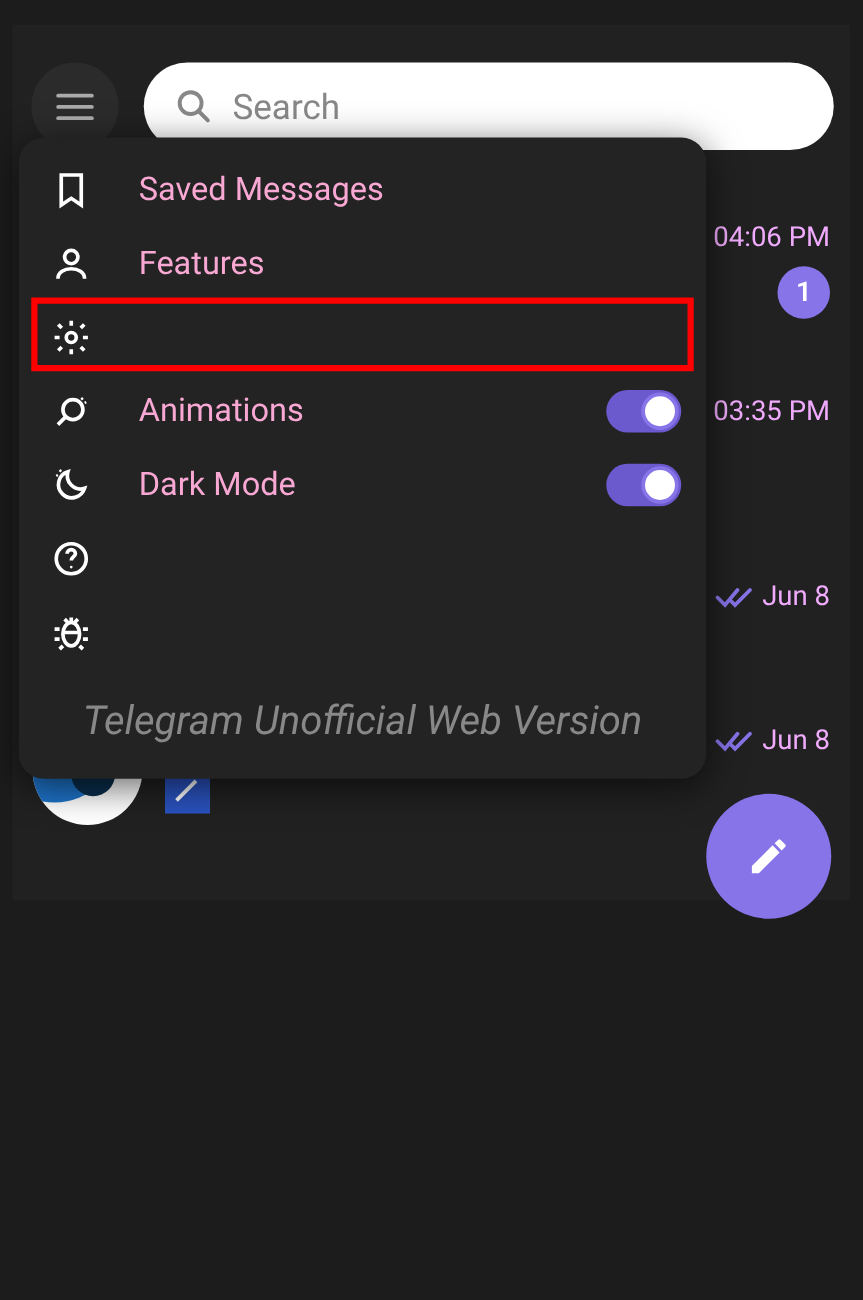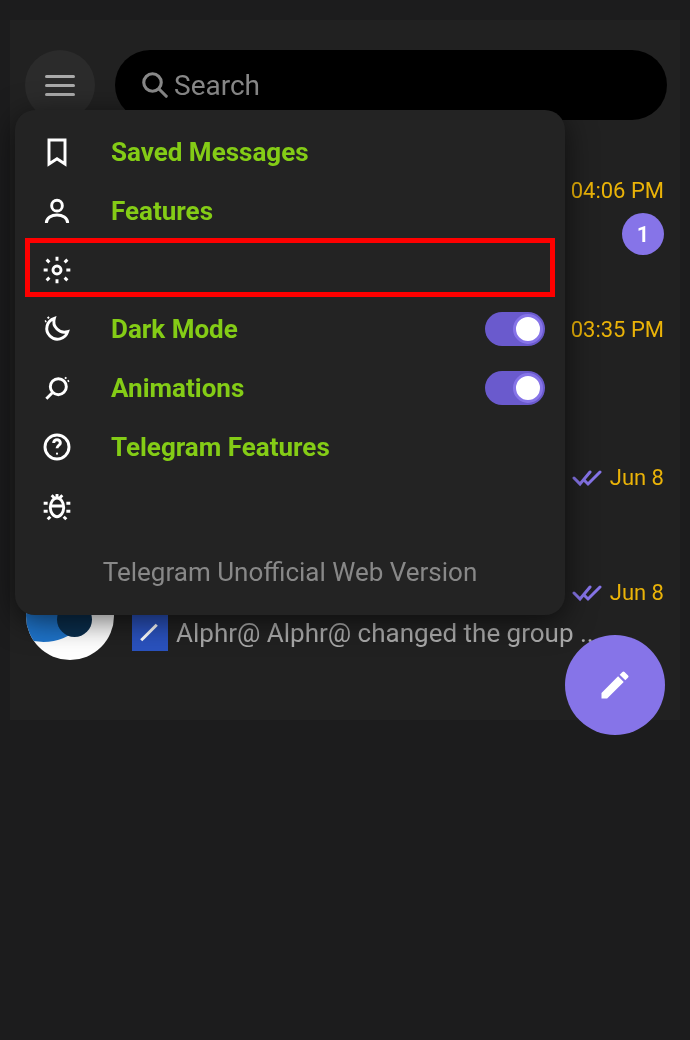--- a/index.html
+++ b/index.html
@@ -6,55 +6,55 @@
   html, body { width: 690px; height: 1040px; background: #1c1c1d; font-family: -apple-system, BlinkMacSystemFont, "Segoe UI", Roboto, sans-serif; overflow: hidden; color: #fff; }
   
   .app { width: 690px; height: 1040px; position: relative; background: #1c1c1d; }
   .inner { position: absolute; left: 10px; top: 20px; width: 670px; height: 700px; background: #212121; }
   
   .header { position: absolute; left: 0; top: 0; width: 670px; height: 130px; display: flex; align-items: center; padding-left: 15px; gap: 20px; }
   .hamburger-btn { width: 70px; height: 70px; border-radius: 50%; background: #2b2b2b; display: flex; align-items: center; justify-content: center; cursor: pointer; }
   .hamburger-lines { display: flex; flex-direction: column; gap: 6px; }
   .hamburger-lines span { display: block; width: 30px; height: 3px; background: #aaa; border-radius: 2px; }
   
-  .search-pill { flex: 1; height: 70px; margin-right: 13px; border-radius: 35px; background: #000000; display: flex; align-items: center; padding-left: 25px; gap: 4px; }
+  .search-pill { flex: 1; height: 70px; margin-right: 13px; border-radius: 35px; background: #ffffff; display: flex; align-items: center; padding-left: 25px; gap: 16px; }
   .search-pill .sicon { color: #888; }
   .search-pill .placeholder { color: #888; font-size: 28px; }
   
   .chat-list { position: absolute; left: 0; top: 130px; width: 670px; }
   .chat-item { position: relative; height: 133px; width: 100%; display: flex; align-items: center; padding: 0 16px; }
   .chat-avatar { width: 88px; height: 88px; border-radius: 50%; background: #444; flex-shrink: 0; }
   .chat-body { flex: 1; padding-left: 18px; min-width: 0; display: flex; flex-direction: column; gap: 10px; }
   .chat-top { display: flex; justify-content: space-between; align-items: center; }
   .chat-title { font-size: 26px; font-weight: 600; color: #fff; white-space: nowrap; overflow: hidden; text-overflow: ellipsis; }
-  .chat-time { font-size: 22px; color: #eab308; white-space: nowrap; display: flex; align-items: center; gap: 8px; }
+  .chat-time { font-size: 22px; color: #f0abfc; white-space: nowrap; display: flex; align-items: center; gap: 8px; }
   .chat-bottom { display: flex; justify-content: space-between; align-items: center; }
   .chat-preview { font-size: 26px; color: #aaa; white-space: nowrap; overflow: hidden; text-overflow: ellipsis; display: flex; align-items: center; gap: 8px; }
   .chat-badge { min-width: 42px; height: 42px; border-radius: 21px; background: #8674e8; color: #fff; font-size: 22px; font-weight: 600; display: flex; align-items: center; justify-content: center; padding: 0 8px; flex-shrink: 0; }
   .small-pic { width: 36px; height: 36px; background: #2a52be; flex-shrink: 0; position: relative; }
   .small-pic::after { content: ""; position: absolute; width: 22px; height: 3px; background: #fff; top: 16px; left: 6px; transform: rotate(-45deg); }
   
   .dblcheck { display: inline-flex; color: #8674e8; }
   
   
   .alphr-av { background: #fff; position: relative; overflow: hidden; }
   .alphr-av::before { content: ""; position: absolute; width: 120%; height: 120%; background: #1e73c9; border-radius: 50%; top: -40%; left: -40%; }
   .alphr-av::after { content: ""; position: absolute; width: 40%; height: 40%; background: #0a2e4d; border-radius: 50%; top: 35%; left: 35%; }
   
   
   .fab { position: absolute; right: 15px; bottom: -15px; width: 100px; height: 100px; border-radius: 50%; background: #8674e8; display: flex; align-items: center; justify-content: center; cursor: pointer; z-index: 3; }
   
   
   .menu-panel { position: absolute; left: 15px; top: 110px; width: 550px; border-radius: 20px; background: #232323; box-shadow: 0 6px 30px rgba(0,0,0,0.6); z-index: 10; padding: 12px 0 18px 0; }
   .menu-item { height: 59px; display: flex; align-items: center; padding-left: 26px; position: relative; cursor: pointer; }
   .menu-item .micon { width: 70px; color: #fff; display: flex; align-items: center; }
-  .menu-item .mlabel { font-size: 26px; font-weight: 700; color: #84cc16; }
+  .menu-item .mlabel { font-size: 26px; font-weight: 400; color: #f9a8d4; }
   .menu-item .toggle { position: absolute; right: 20px; top: 50%; transform: translateY(-50%); width: 60px; height: 34px; border-radius: 18px; background: #6a5acd; }
   .menu-item .toggle .knob { position: absolute; right: 2px; top: 2px; width: 30px; height: 30px; border-radius: 50%; background: #fff; border: 3px solid #8674e8; }
-  .menu-footer { padding: 22px 0 10px 0; text-align: center; color: #888; font-size: 26px; }
+  .menu-footer { padding: 22px 0 10px 0; text-align: center; color: #888; font-size: 32px; font-style: italic; }
   
   .highlight-box { position: absolute; left: 10px; right: 10px; top: 130px; height: 55px; border: 5px solid #ff0000; pointer-events: none; }
   
   svg { display: block; }
 </style>
 </head>
 <body>
 
 <div class="app">
   <div class="inner">
@@ -145,21 +145,20 @@
                     <path d="M2 10 L8 16 L18 4"></path>
                     <path d="M12 12 L16 16 L28 4"></path>
                   </svg>
                 </span>
                 <span>Jun 8</span>
               </span>
             </div>
             <div class="chat-bottom">
               <span class="chat-preview">
                 <span class="small-pic"></span>
-                <span>Alphr@ Alphr@ changed the group ...</span>
               </span>
             </div>
           </div>
         </div>
       </div>
 
     <div class="fab">
       <span>
         <svg width="36" height="36" viewBox="0 0 24 24" fill="#fff">
           <path d="M3 17.25V21h3.75L17.81 9.94l-3.75-3.75L3 17.25zM20.71 7.04a1 1 0 0 0 0-1.41l-2.34-2.34a1 1 0 0 0-1.41 0l-1.83 1.83 3.75 3.75 1.83-1.83z"></path>
@@ -192,51 +191,50 @@
         <span class="micon">
           <svg width="32" height="32" viewBox="0 0 24 24" fill="none" stroke="#fff" stroke-width="2.2">
             <circle cx="12" cy="12" r="3"></circle>
             <path d="M12 2v3M12 19v3M4.2 4.2l2.1 2.1M17.7 17.7l2.1 2.1M2 12h3M19 12h3M4.2 19.8l2.1-2.1M17.7 6.3l2.1-2.1"></path>
           </svg>
         </span>
       </div>
       <div class="menu-item">
         <span class="micon">
           <svg width="32" height="32" viewBox="0 0 24 24" fill="none" stroke="#fff" stroke-width="2.2">
+            <circle cx="13" cy="11" r="6"></circle>
+            <line x1="4" y1="20" x2="8.5" y2="15.5"></line>
+            <path d="M18 4l1 1M20 7l1-.5" stroke-width="1.5"></path>
+          </svg>
+        </span>
+        <span class="mlabel">Animations</span>
+        <span class="toggle">
+          <span class="knob"></span>
+        </span>
+      </div>
+      <div class="menu-item">
+        <span class="micon">
+          <svg width="32" height="32" viewBox="0 0 24 24" fill="none" stroke="#fff" stroke-width="2.2">
             <path d="M20 14A8 8 0 0 1 10 4a8 8 0 1 0 10 10z"></path>
             <path d="M5 3l1 1M4 6l-1 .5" stroke-width="1.5"></path>
           </svg>
         </span>
         <span class="mlabel">Dark Mode</span>
         <span class="toggle">
           <span class="knob"></span>
         </span>
       </div>
       <div class="menu-item">
         <span class="micon">
           <svg width="32" height="32" viewBox="0 0 24 24" fill="none" stroke="#fff" stroke-width="2.2">
-            <circle cx="13" cy="11" r="6"></circle>
-            <line x1="4" y1="20" x2="8.5" y2="15.5"></line>
-            <path d="M18 4l1 1M20 7l1-.5" stroke-width="1.5"></path>
-          </svg>
-        </span>
-        <span class="mlabel">Animations</span>
-        <span class="toggle">
-          <span class="knob"></span>
-        </span>
-      </div>
-      <div class="menu-item">
-        <span class="micon">
-          <svg width="32" height="32" viewBox="0 0 24 24" fill="none" stroke="#fff" stroke-width="2.2">
             <circle cx="12" cy="12" r="9"></circle>
             <path d="M9.5 9a2.5 2.5 0 0 1 5 0c0 1.5-2.5 2-2.5 4"></path>
             <circle cx="12" cy="17" r="0.8" fill="#fff" stroke="none"></circle>
           </svg>
         </span>
-        <span class="mlabel">Telegram Features</span>
       </div>
       <div class="menu-item">
         <span class="micon">
           <svg width="32" height="32" viewBox="0 0 24 24" fill="none" stroke="#fff" stroke-width="2.2">
             <ellipse cx="12" cy="13" rx="5" ry="7"></ellipse>
             <path d="M12 6V3M8 4l2 2M16 4l-2 2M5 10H2M5 16H2M19 10h3M19 16h3M7 20l-2 2M17 20l2 2M7 12h10"></path>
           </svg>
         </span>
       </div>
       <div class="menu-footer">Telegram Unofficial Web Version</div>

